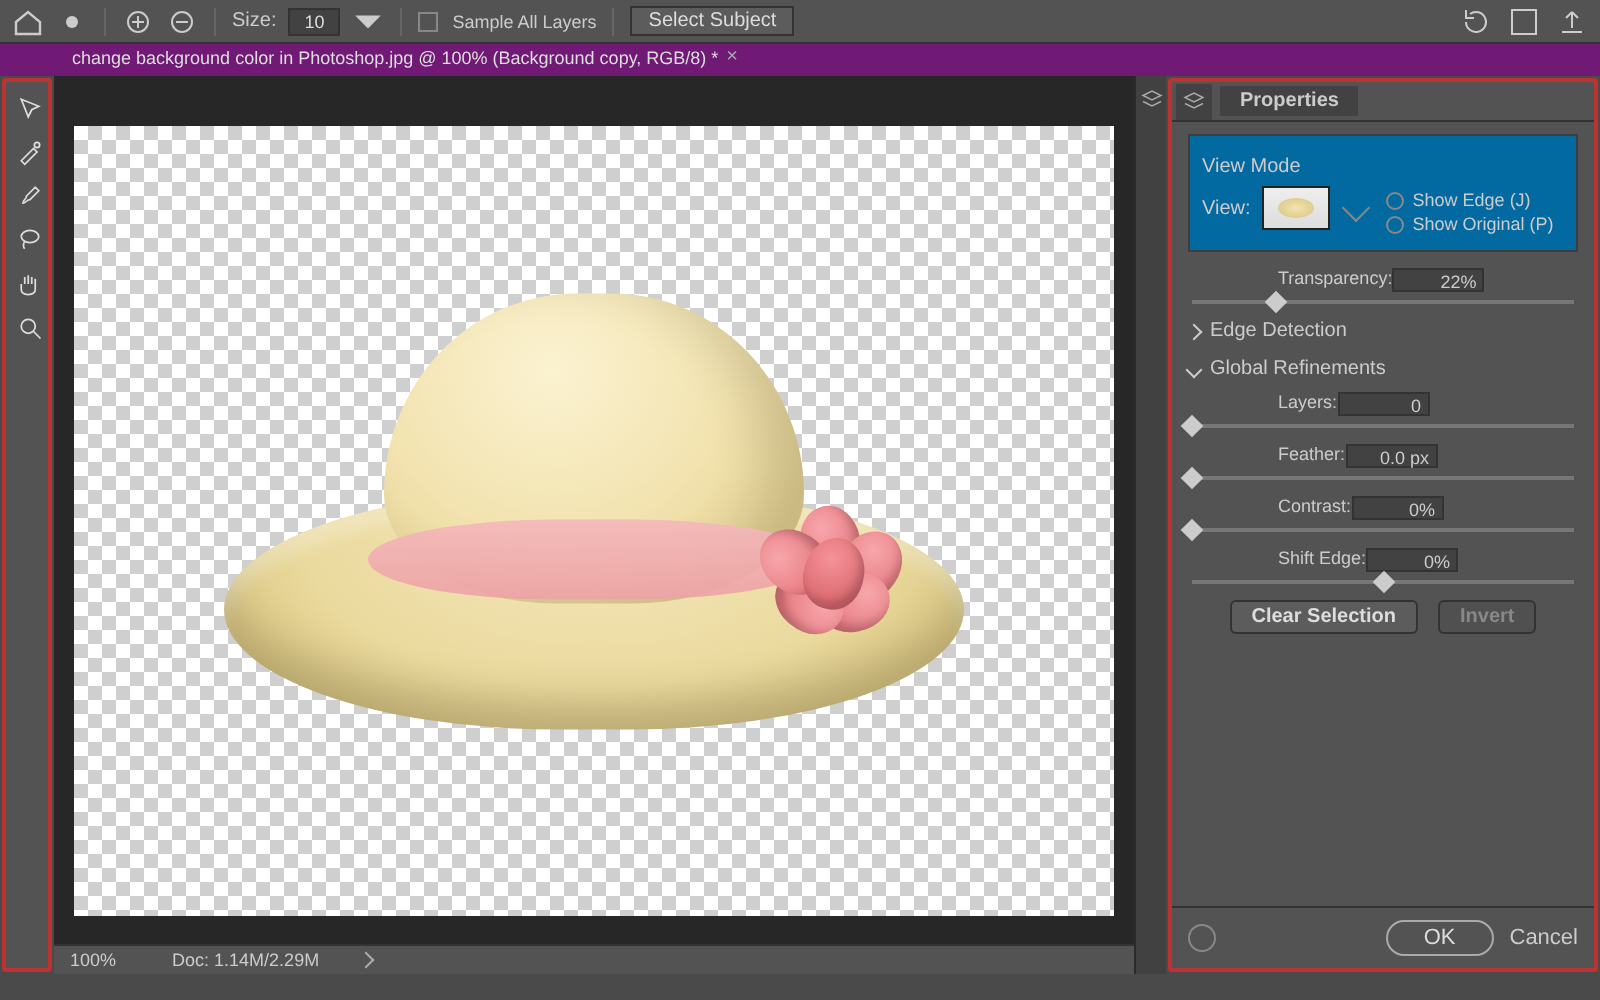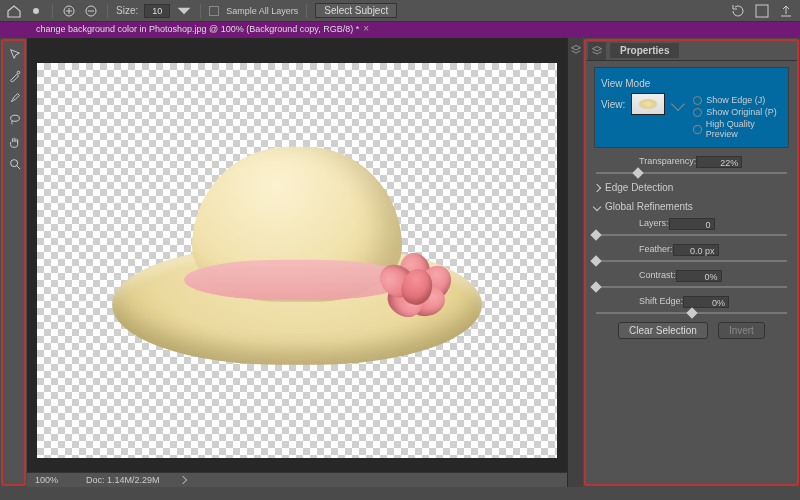--- a/index.html
+++ b/index.html
@@ -62,21 +62,21 @@
 .chkrow { display:flex; align-items:center; gap:4px; font-size:9px; margin:2px 0; }
 .chkbox { width:9px; height:9px; border:1px solid #888; border-radius:50%; }
 .sliderrow { margin: 6px 0 2px 0; }
 .sliderrow .top { display:flex; justify-content:flex-start; font-size:9px; margin-bottom:2px;margin-left:45px; }
 .sliderrow .val { width:46px; background:#424242; border:1px solid #333; text-align:right; padding:0 3px; height:12px; line-height:12px; font-size:9px; }
 .track { height:2px; background:#777; position:relative; margin: 4px 2px 8px 2px; }
 .thumb { position:absolute; top:-3px; width:8px; height:8px; background:#ccc; transform: translateX(-50%) rotate(45deg); }
 .collaps { display:flex; align-items:center; gap:5px; margin: 8px 0 4px 0; font-size:10px; cursor:pointer; }
 .chev { width:6px;height:6px;border-right:1px solid #ccc;border-bottom:1px solid #ccc; transform:rotate(-45deg); }
 .chev.open { transform:rotate(45deg); }
-.btnrow { display:flex; justify-content:center; gap:10px; margin: 6px 0 4px 0; }
+.btnrow { display:flex; justify-content:center; gap:10px; margin: 6px 0 4px 0; font-weight: bold; }
 .pbtn { background:#5c5c5c; border:1px solid #333; color:#ddd; font-size:10px; padding:2px 10px; border-radius:3px; cursor:pointer; }
 .pbtn.dis { color:#888; background:#505050; }
 .footer { border-top:1px solid #333; padding:6px 8px; display:flex; justify-content:flex-end; gap:8px; align-items:center; }
 .okbtn { border:1px solid #aaa; color:#ddd; background:transparent; padding:2px 18px; border-radius:12px; font-size:11px; cursor:pointer; }
 .cancel { color:#ccc; font-size:11px; cursor:pointer; }
 .refresh { width:14px; height:14px; border:1px solid #888; border-radius:50%; margin-right:auto; position:relative; }
 </style>
 </head>
 <body>
 
@@ -238,24 +238,20 @@
           </div>
           <div style="flex:1">
             <div class="chkrow">
                 <span class="chkbox"></span>
                 <span>Show Edge (J)</span>
               </div>
             <div class="chkrow">
                 <span class="chkbox"></span>
                 <span>Show Original (P)</span>
               </div>
-            <div class="chkrow">
-                <span class="chkbox"></span>
-                <span>High Quality Preview</span>
-              </div>
           </div>
         </div>
       </div>
 
       <div class="sliderrow">
         <div class="top">
             <span>Transparency:</span>
             <span class="val">22%</span>
           </div>
         <div class="track">
@@ -308,14 +304,19 @@
         <div class="track">
             <span class="thumb" style="left:50%"></span>
           </div>
       </div>
 
       <div class="btnrow">
         <span class="pbtn">Clear Selection</span>
         <span class="pbtn dis">Invert</span>
       </div>
     </div>
+    <div class="footer">
+      <span class="refresh"></span>
+      <span class="okbtn">OK</span>
+      <span class="cancel">Cancel</span>
+    </div>
   </div>
 </div>
 
 </body></html>

